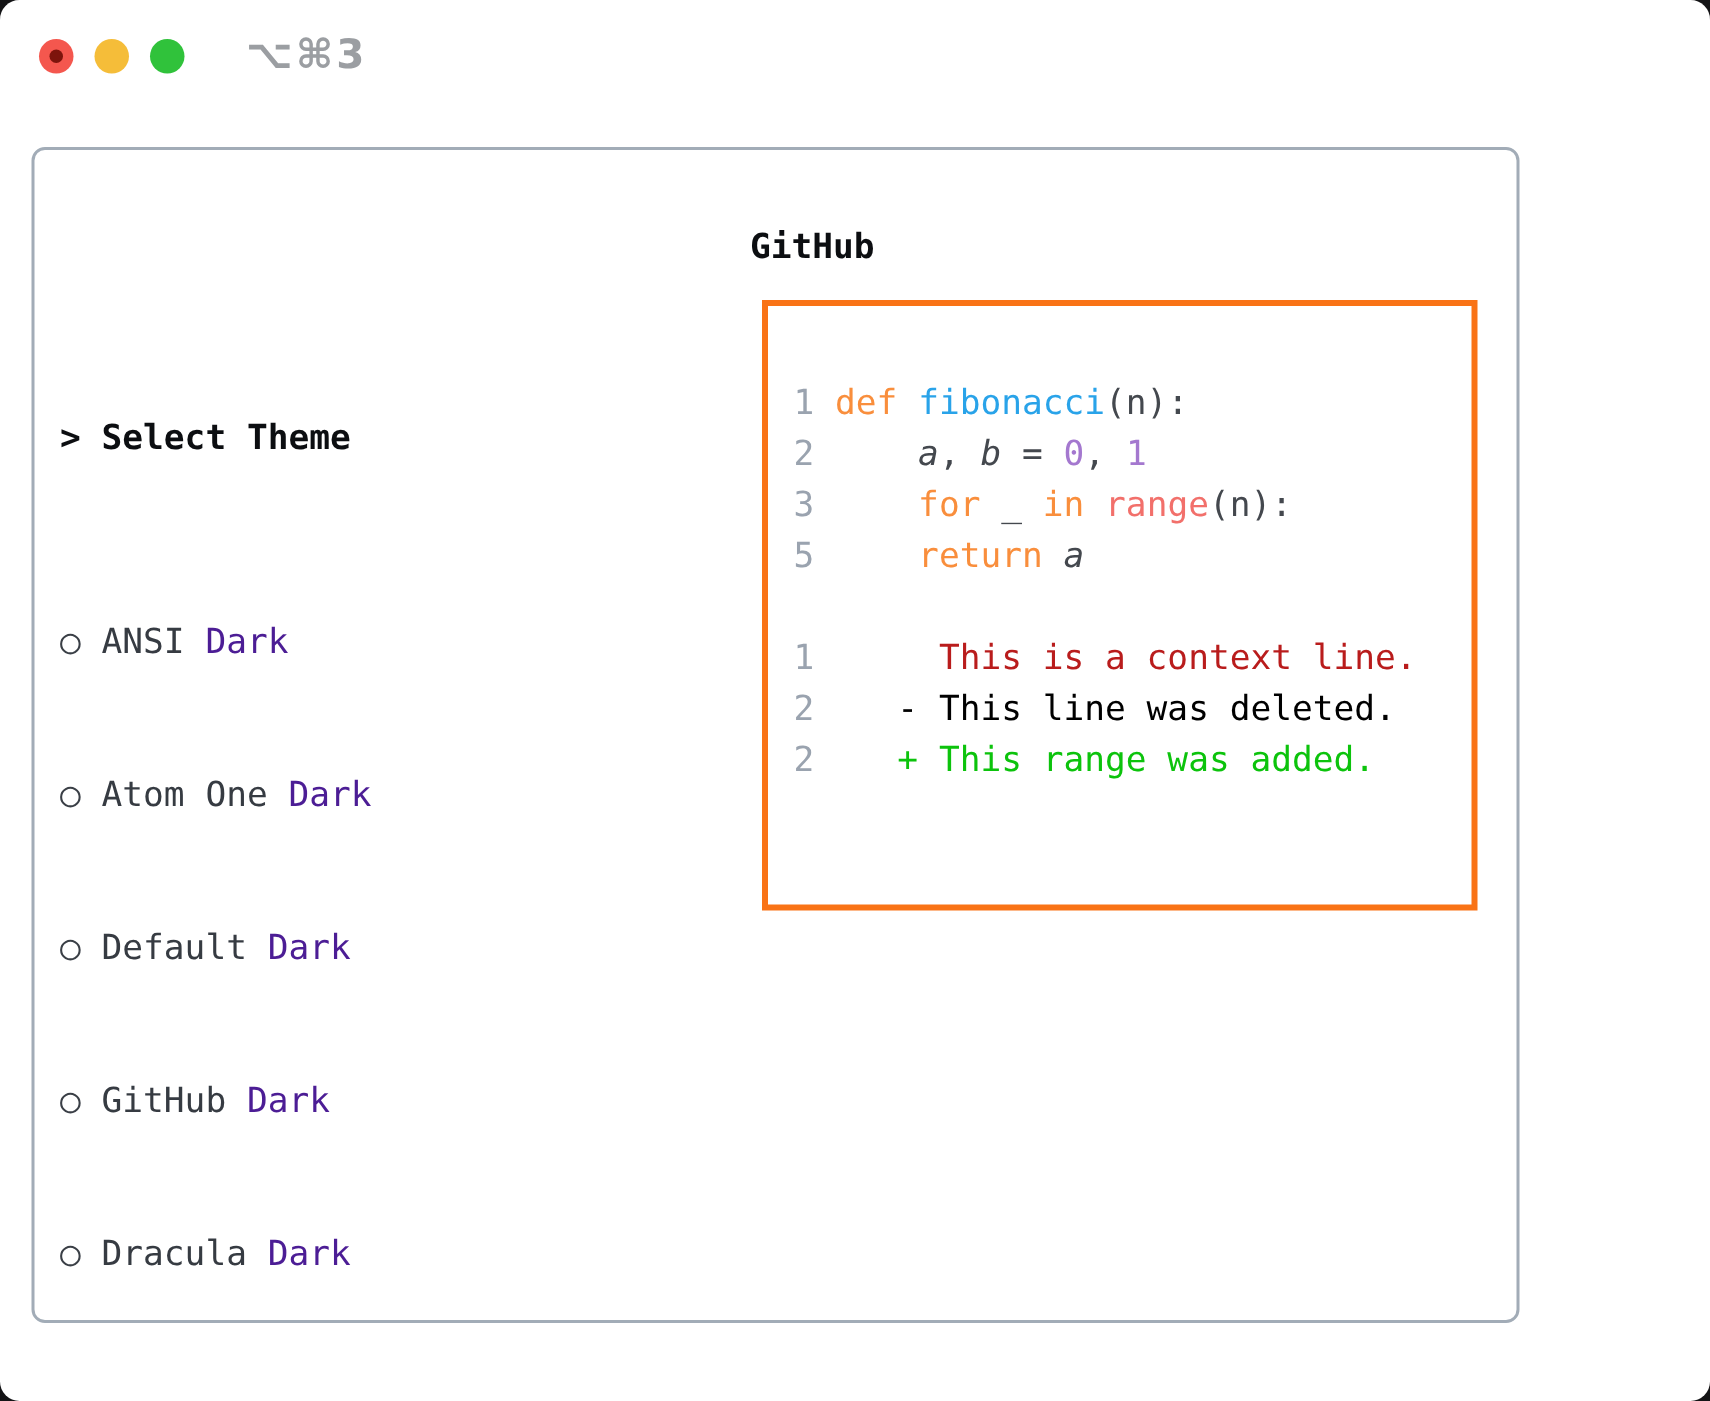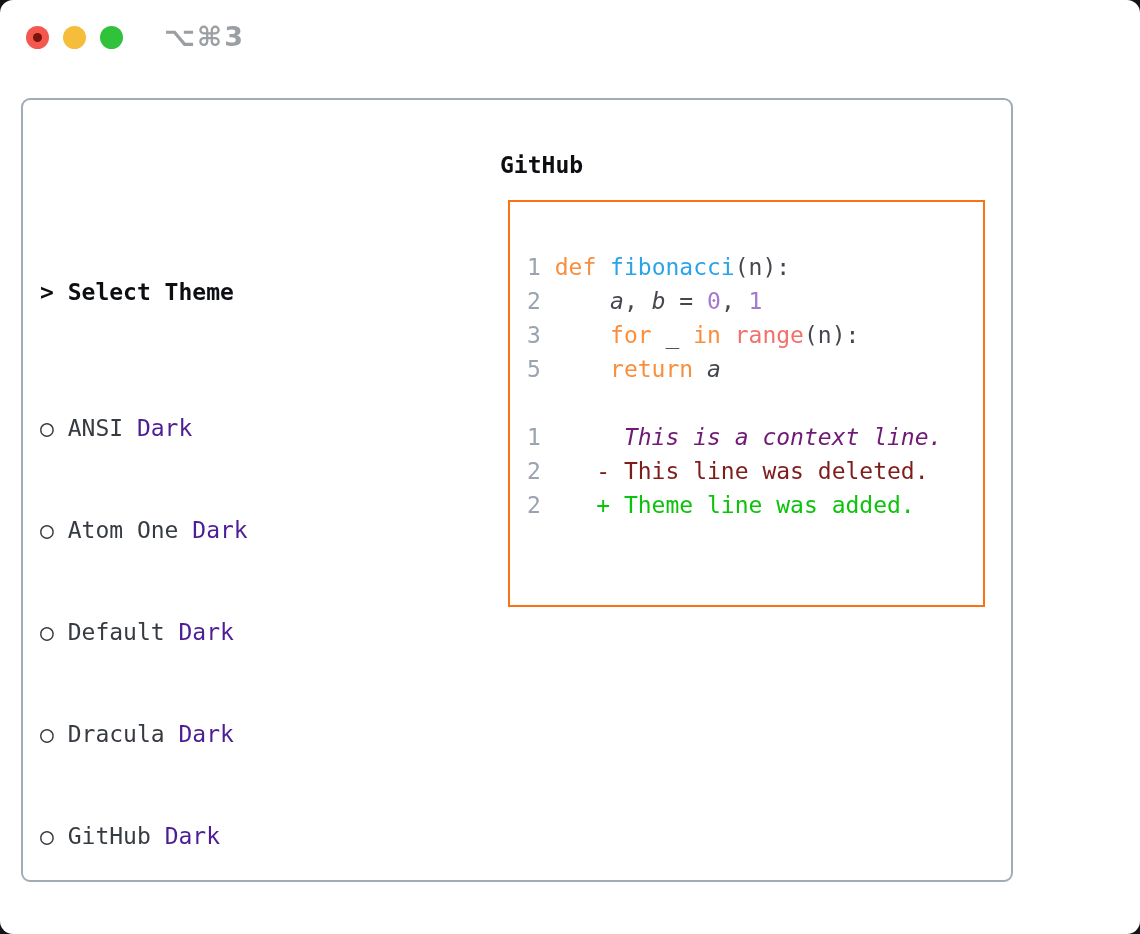--- a/index.html
+++ b/index.html
@@ -57,38 +57,38 @@
   .itag { margin-left: 1ch; color: #4c1d95; }
   
   .preview-header {
     position: absolute; left: 477px; top: 48px;
     font-size: 23px; line-height: 34px;
     font-weight: bold; color: #0c0e11;
   }
   .preview-box {
     position: absolute; left: 485px; top: 100px;
     width: 477px; height: 407px;
-    border: 2px solid #f97316;
+    border: 4px solid #f97316;
     box-sizing: border-box;
     background: #ffffff;
     padding: 48px 0 0 17px;
   }
   .cline {
     font-size: 23px; line-height: 34px; height: 34px;
     white-space: pre; color: #44484e;
   }
   .c-ln    { display: inline-block; width: 2ch; color: #9aa3af; }
   .c-kw    { color: #f98e3c; }
   .c-fn    { color: #29a3e9; }
   .c-num   { color: #a478cf; }
   .c-coral { color: #f2706b; }
   .c-var   { font-style: italic; color: #44484e; }
   .c-code  { color: #44484e; }
-  .c-ctx   { color: #701a75; font-style: italic; }
-  .c-del   { color: #7f1d1d; text-align: center; }
+  .c-ctx   { color: #b91c1c; }
+  .c-del   { color: #000000; text-align: center; }
   .c-add   { color: #0cc30c; }
   .blank   { height: 34px; }
 </style>
 </head>
 <body>
 
 <div class="window">
 
   <div class="titlebar">
     <div class="tl-btn tl-close">
@@ -101,22 +101,22 @@
 
   <div class="panel">
 
     <div class="list">
 
       <div class="row hdr"><span class="bcell">&gt;</span><span>Select Theme</span></div>
 
       <div class="row"><span class="bcell">○</span><span class="iname">ANSI</span><span class="itag">Dark</span></div>
       <div class="row"><span class="bcell">○</span><span class="iname">Atom One</span><span class="itag">Dark</span></div>
       <div class="row"><span class="bcell">○</span><span class="iname">Default</span><span class="itag">Dark</span></div>
+      <div class="row"><span class="bcell">○</span><span class="iname">GitHub</span><span class="itag">Dark</span></div>
       <div class="row"><span class="bcell">○</span><span class="iname">Dracula</span><span class="itag">Dark</span></div>
-      <div class="row"><span class="bcell">○</span><span class="iname">GitHub</span><span class="itag">Dark</span></div>
       
       
       
       
       
       
 
       
 
       
@@ -140,19 +140,19 @@
 
       <div class="cline"><span class="c-ln">3</span><span class="c-code">    </span><span class="c-kw">for</span><span class="c-code"> _ </span><span class="c-kw">in</span><span class="c-code"> </span><span class="c-coral">range</span><span class="c-code">(n):</span></div>
 
 
       <div class="cline"><span class="c-ln">5</span><span class="c-code">    </span><span class="c-kw">return</span><span class="c-code"> </span><span class="c-var">a</span></div>
 
       <div class="cline blank"></div>
 
       <div class="cline"><span class="c-ln">1</span><span class="c-ctx">     This is a context line.</span></div>
       <div class="cline"><span class="c-ln">2</span><span class="c-del">   - This line was deleted.</span></div>
-      <div class="cline"><span class="c-ln">2</span><span class="c-add">   + Theme line was added.</span></div>
+      <div class="cline"><span class="c-ln">2</span><span class="c-add">   + This range was added.</span></div>
 
     </div>
 
   </div>
 
 </div>
 
 </body></html>

